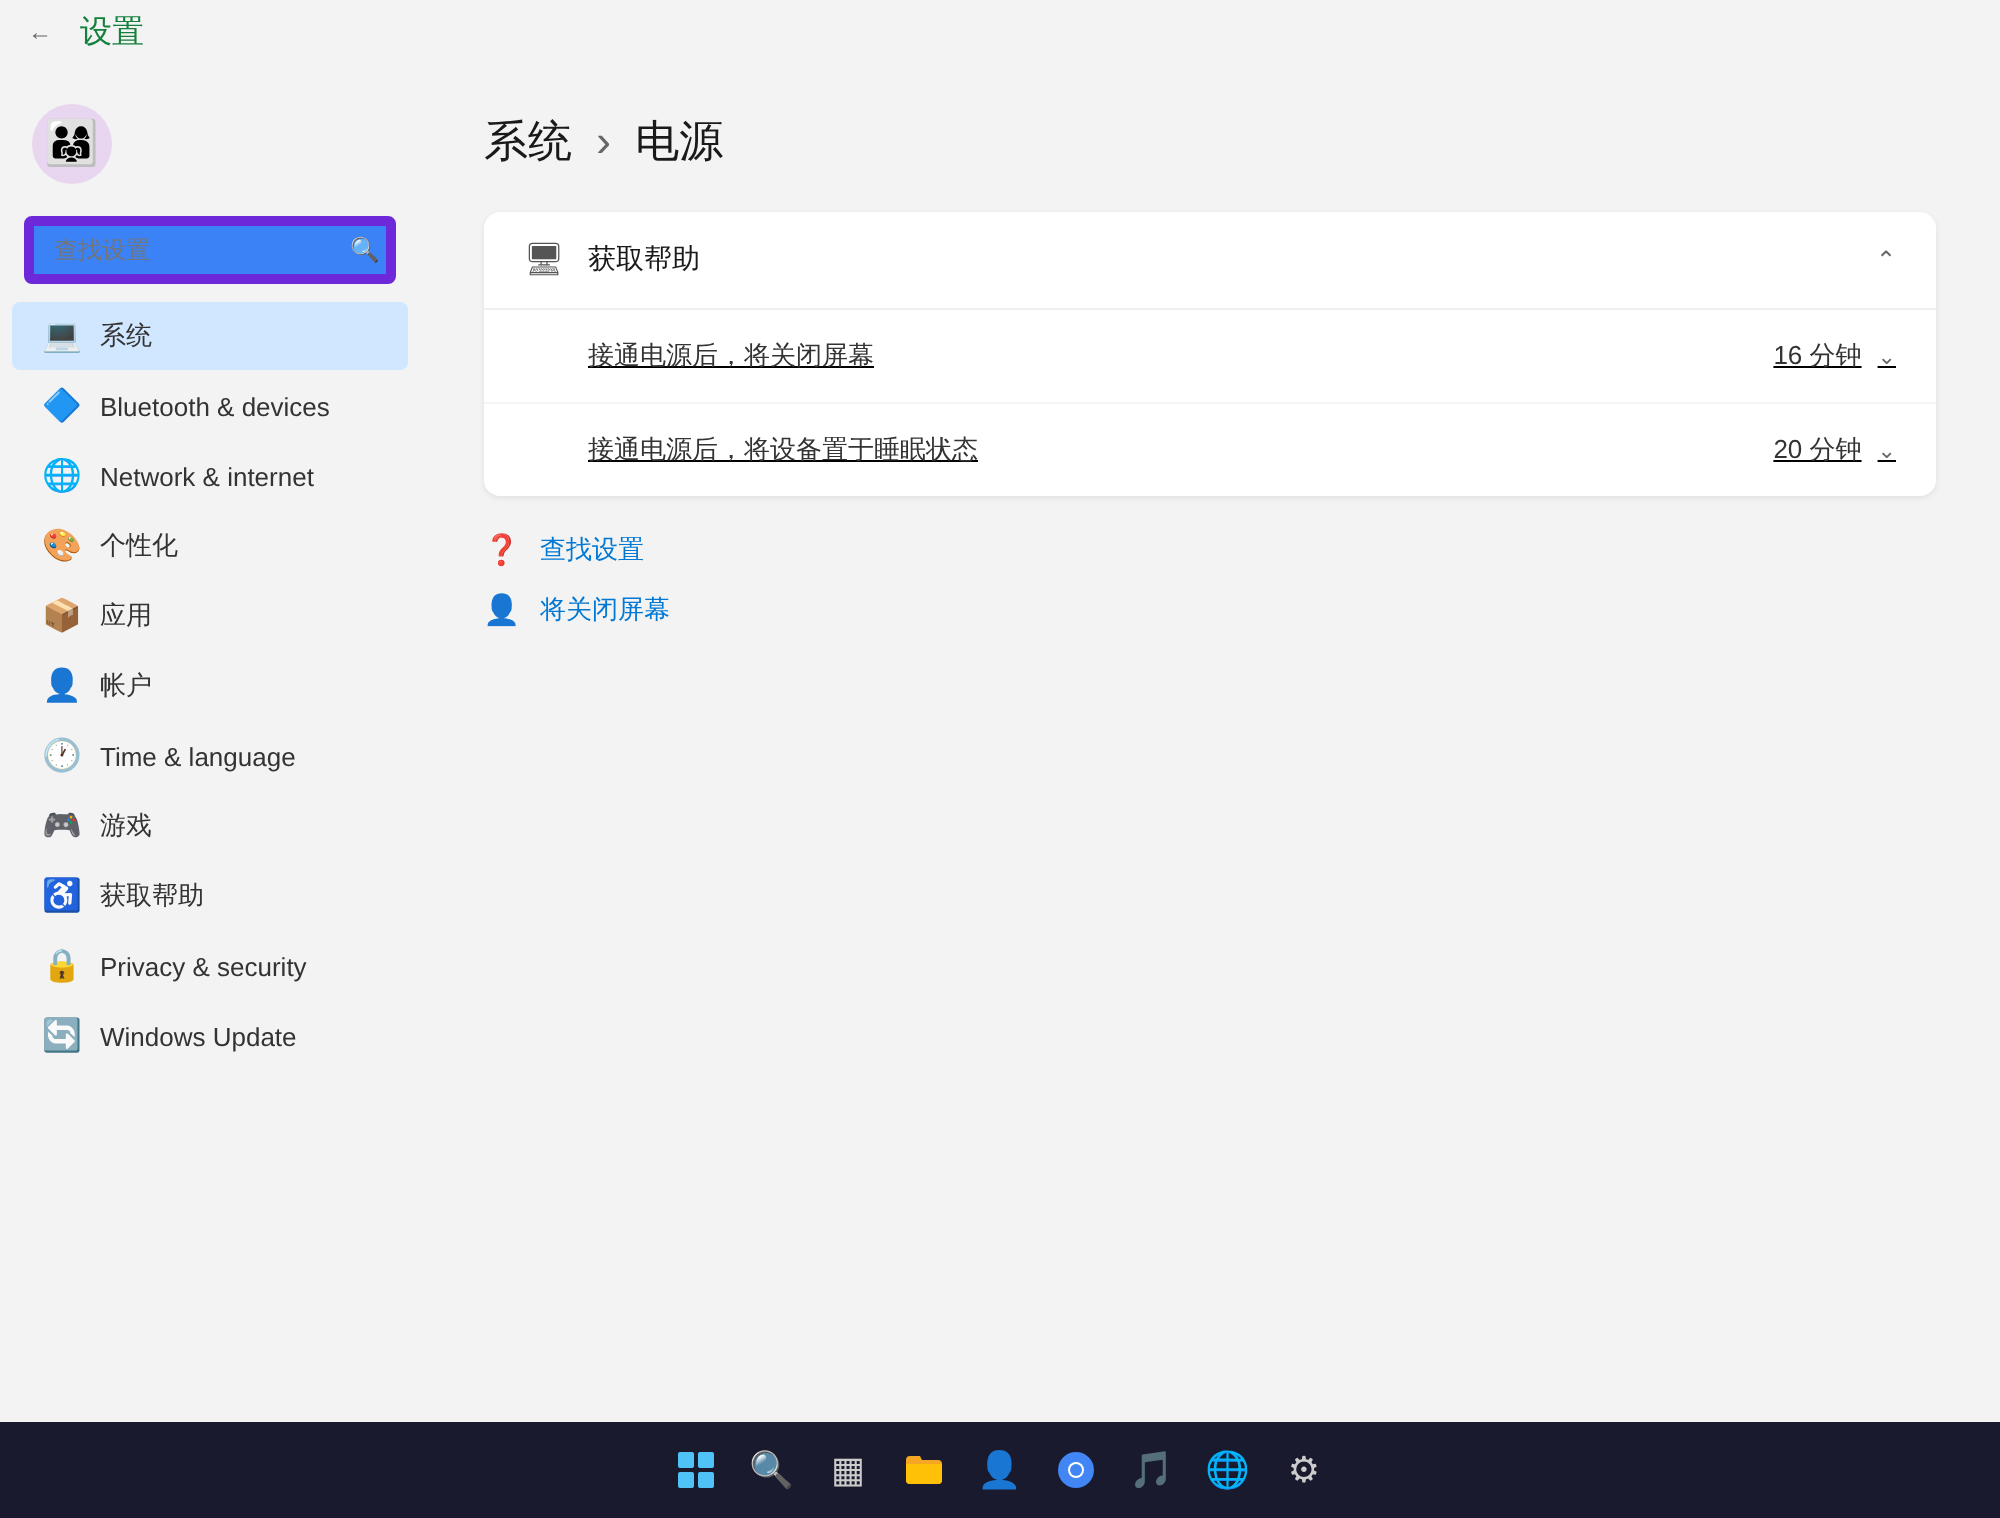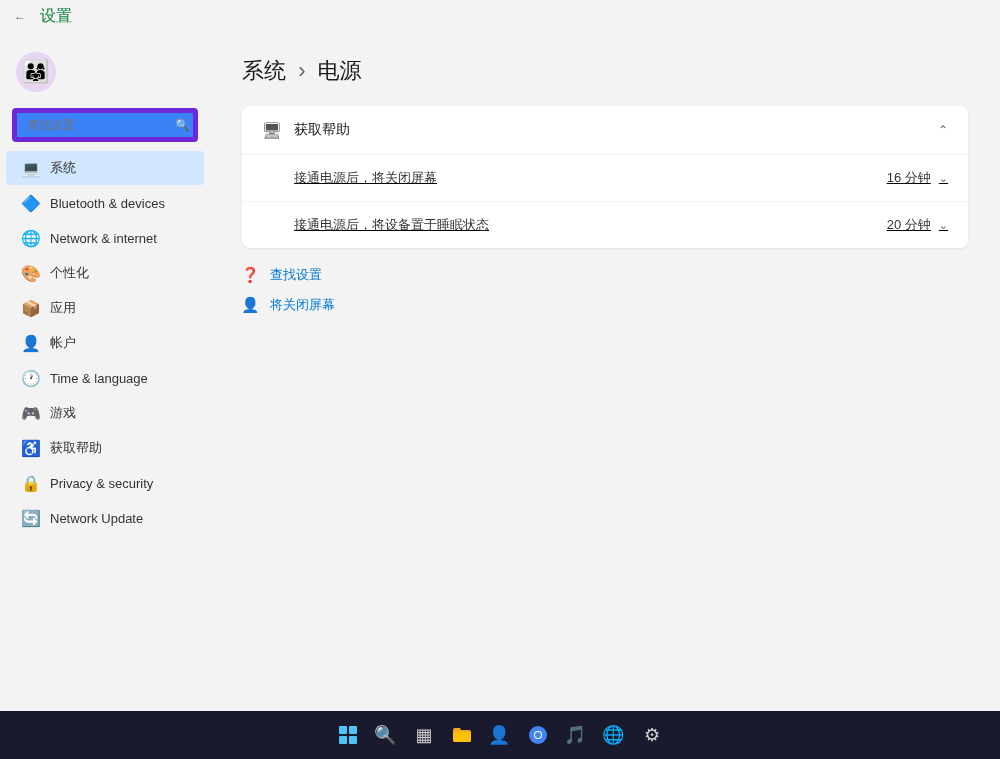--- a/index.html
+++ b/index.html
@@ -300,21 +300,21 @@
         <div class="sidebar-item">
       <span class="sidebar-icon">♿</span>
       <span>获取帮助</span>
     </div>
         <div class="sidebar-item">
       <span class="sidebar-icon">🔒</span>
       <span>Privacy &amp; security</span>
     </div>
         <div class="sidebar-item">
       <span class="sidebar-icon">🔄</span>
-      <span>Network Update</span>
+      <span>Windows Update</span>
     </div>
       </div>
 
   </div>
 
   <div class="main-area">
     <div class="main-content">
 
       <div class="page-header">
         <span>系统</span>

